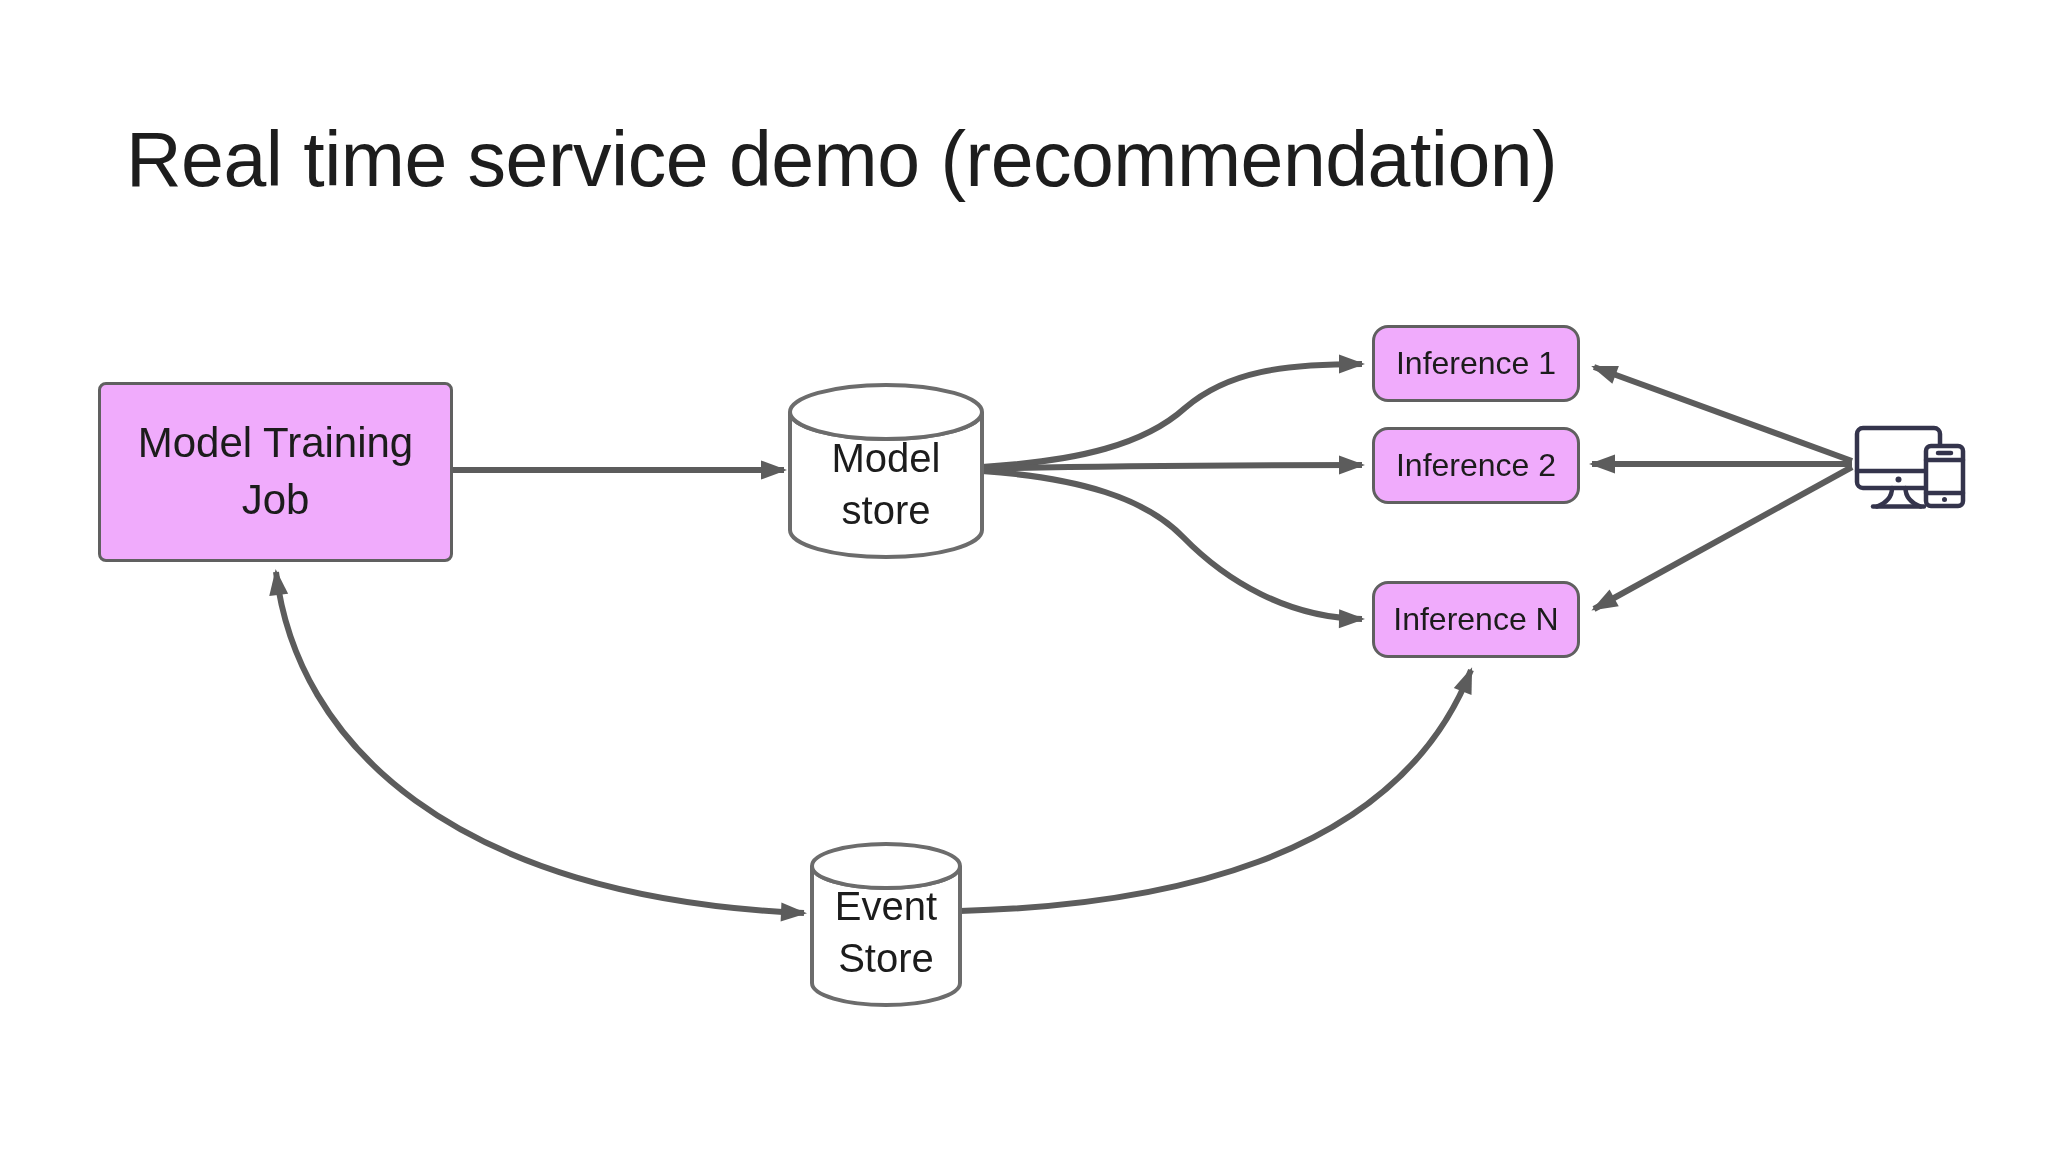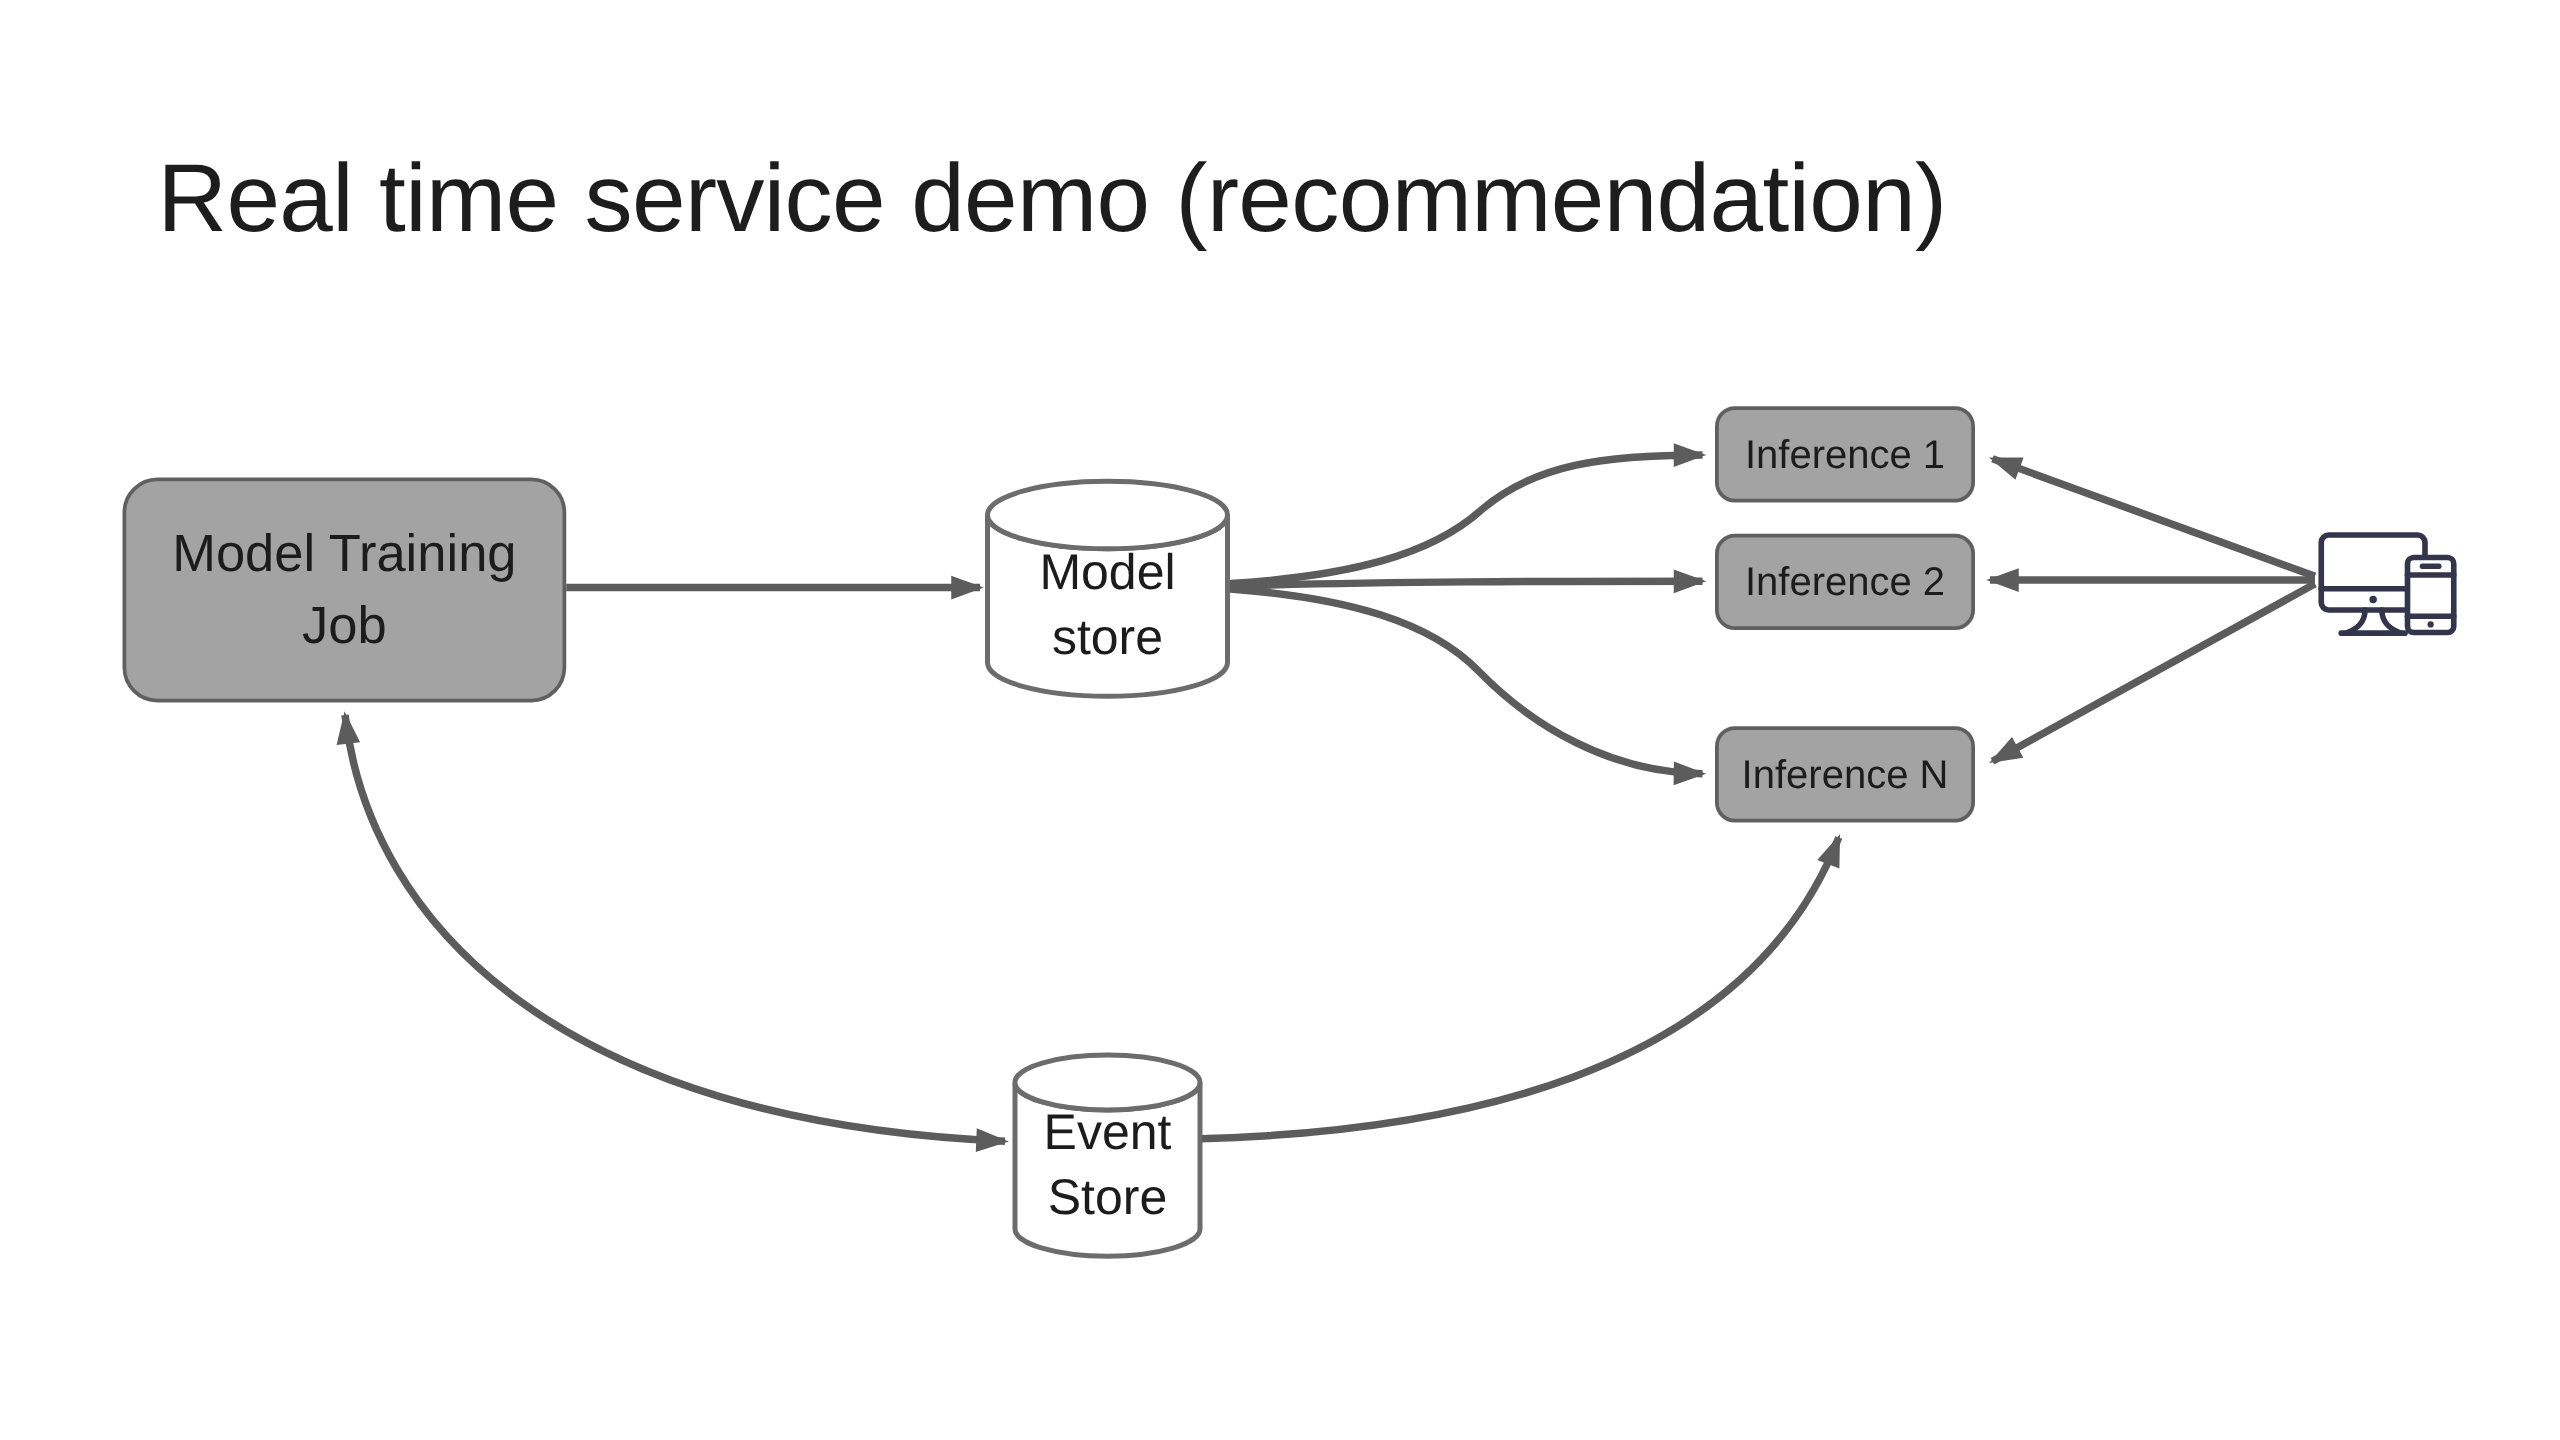--- a/index.html
+++ b/index.html
@@ -24,32 +24,32 @@
     margin-left: 38px;
   }
 
   svg.connector-layer {
     position: absolute; left: 0; top: 0;
     width: 2048px; height: 1152px;
   }
 
   .node-box {
     position: absolute;
-    background: #a3a3a3;
+    background: #f0abfc;
     border: 3px solid #606060;
     color: #1c1c1c;
     display: flex;
     align-items: center;
     justify-content: center;
     text-align: center;
   }
   .node-training {
     left: 98px; top: 382px;
     width: 355px; height: 180px;
-    border-radius: 28px;
+    border-radius: 8px;
     font-size: 42px;
     line-height: 1.35;
     padding: 0 30px;
   }
   .node-inference {
     left: 1372px;
     width: 208px; height: 77px;
     border-radius: 16px;
     font-size: 32px;
     line-height: 1.1;

